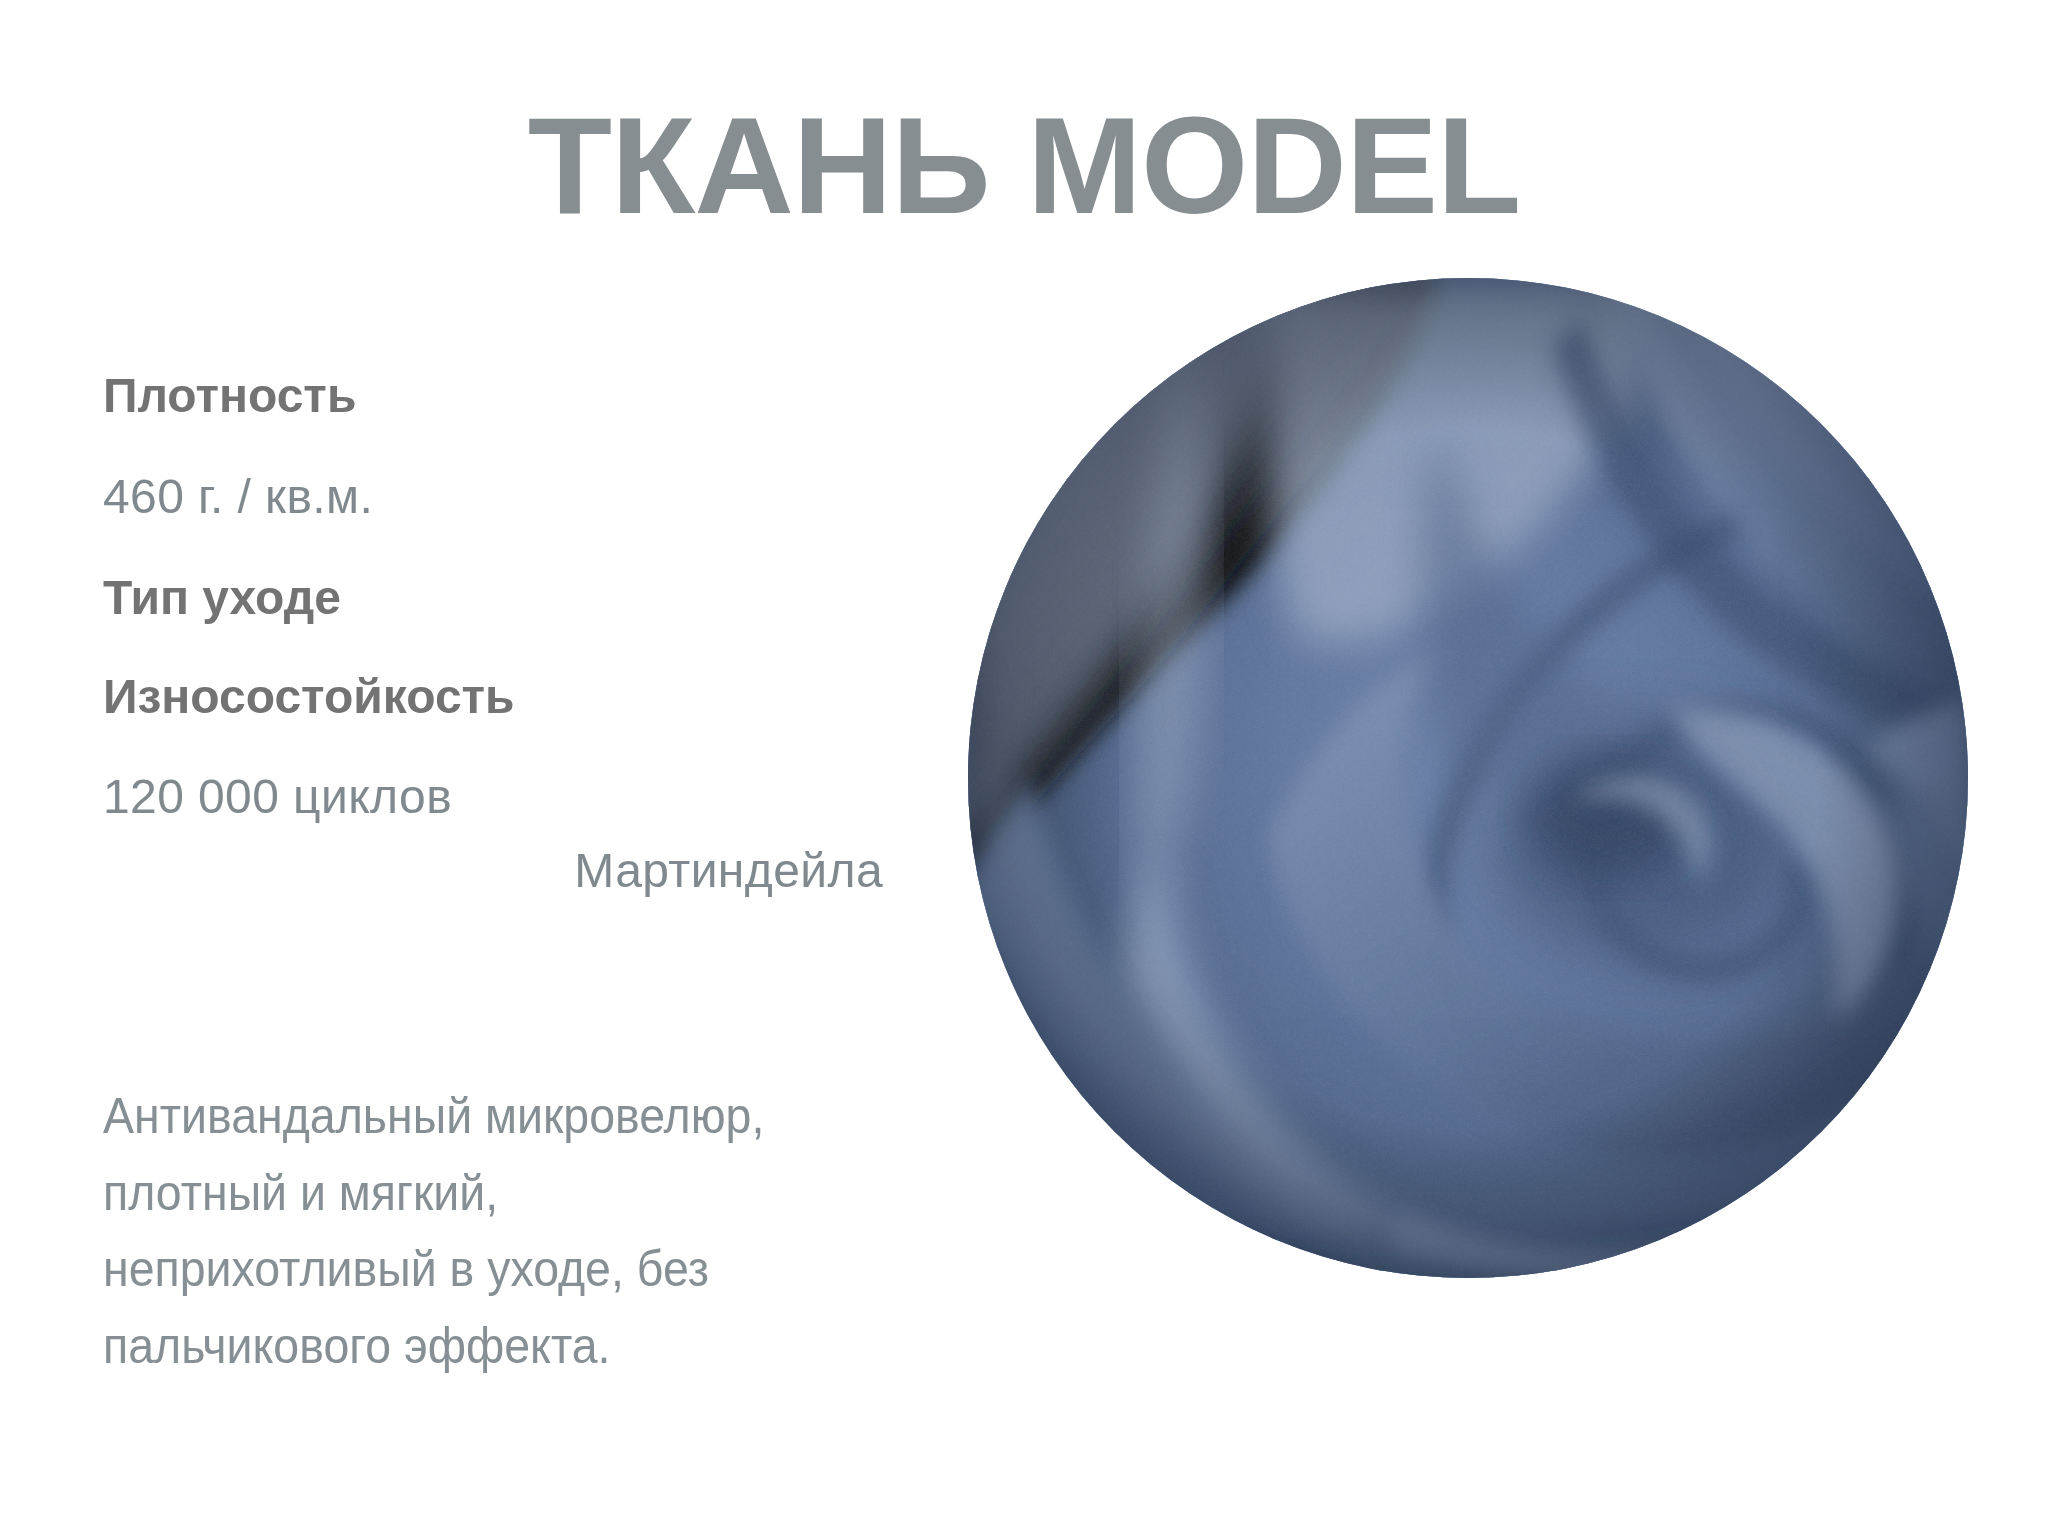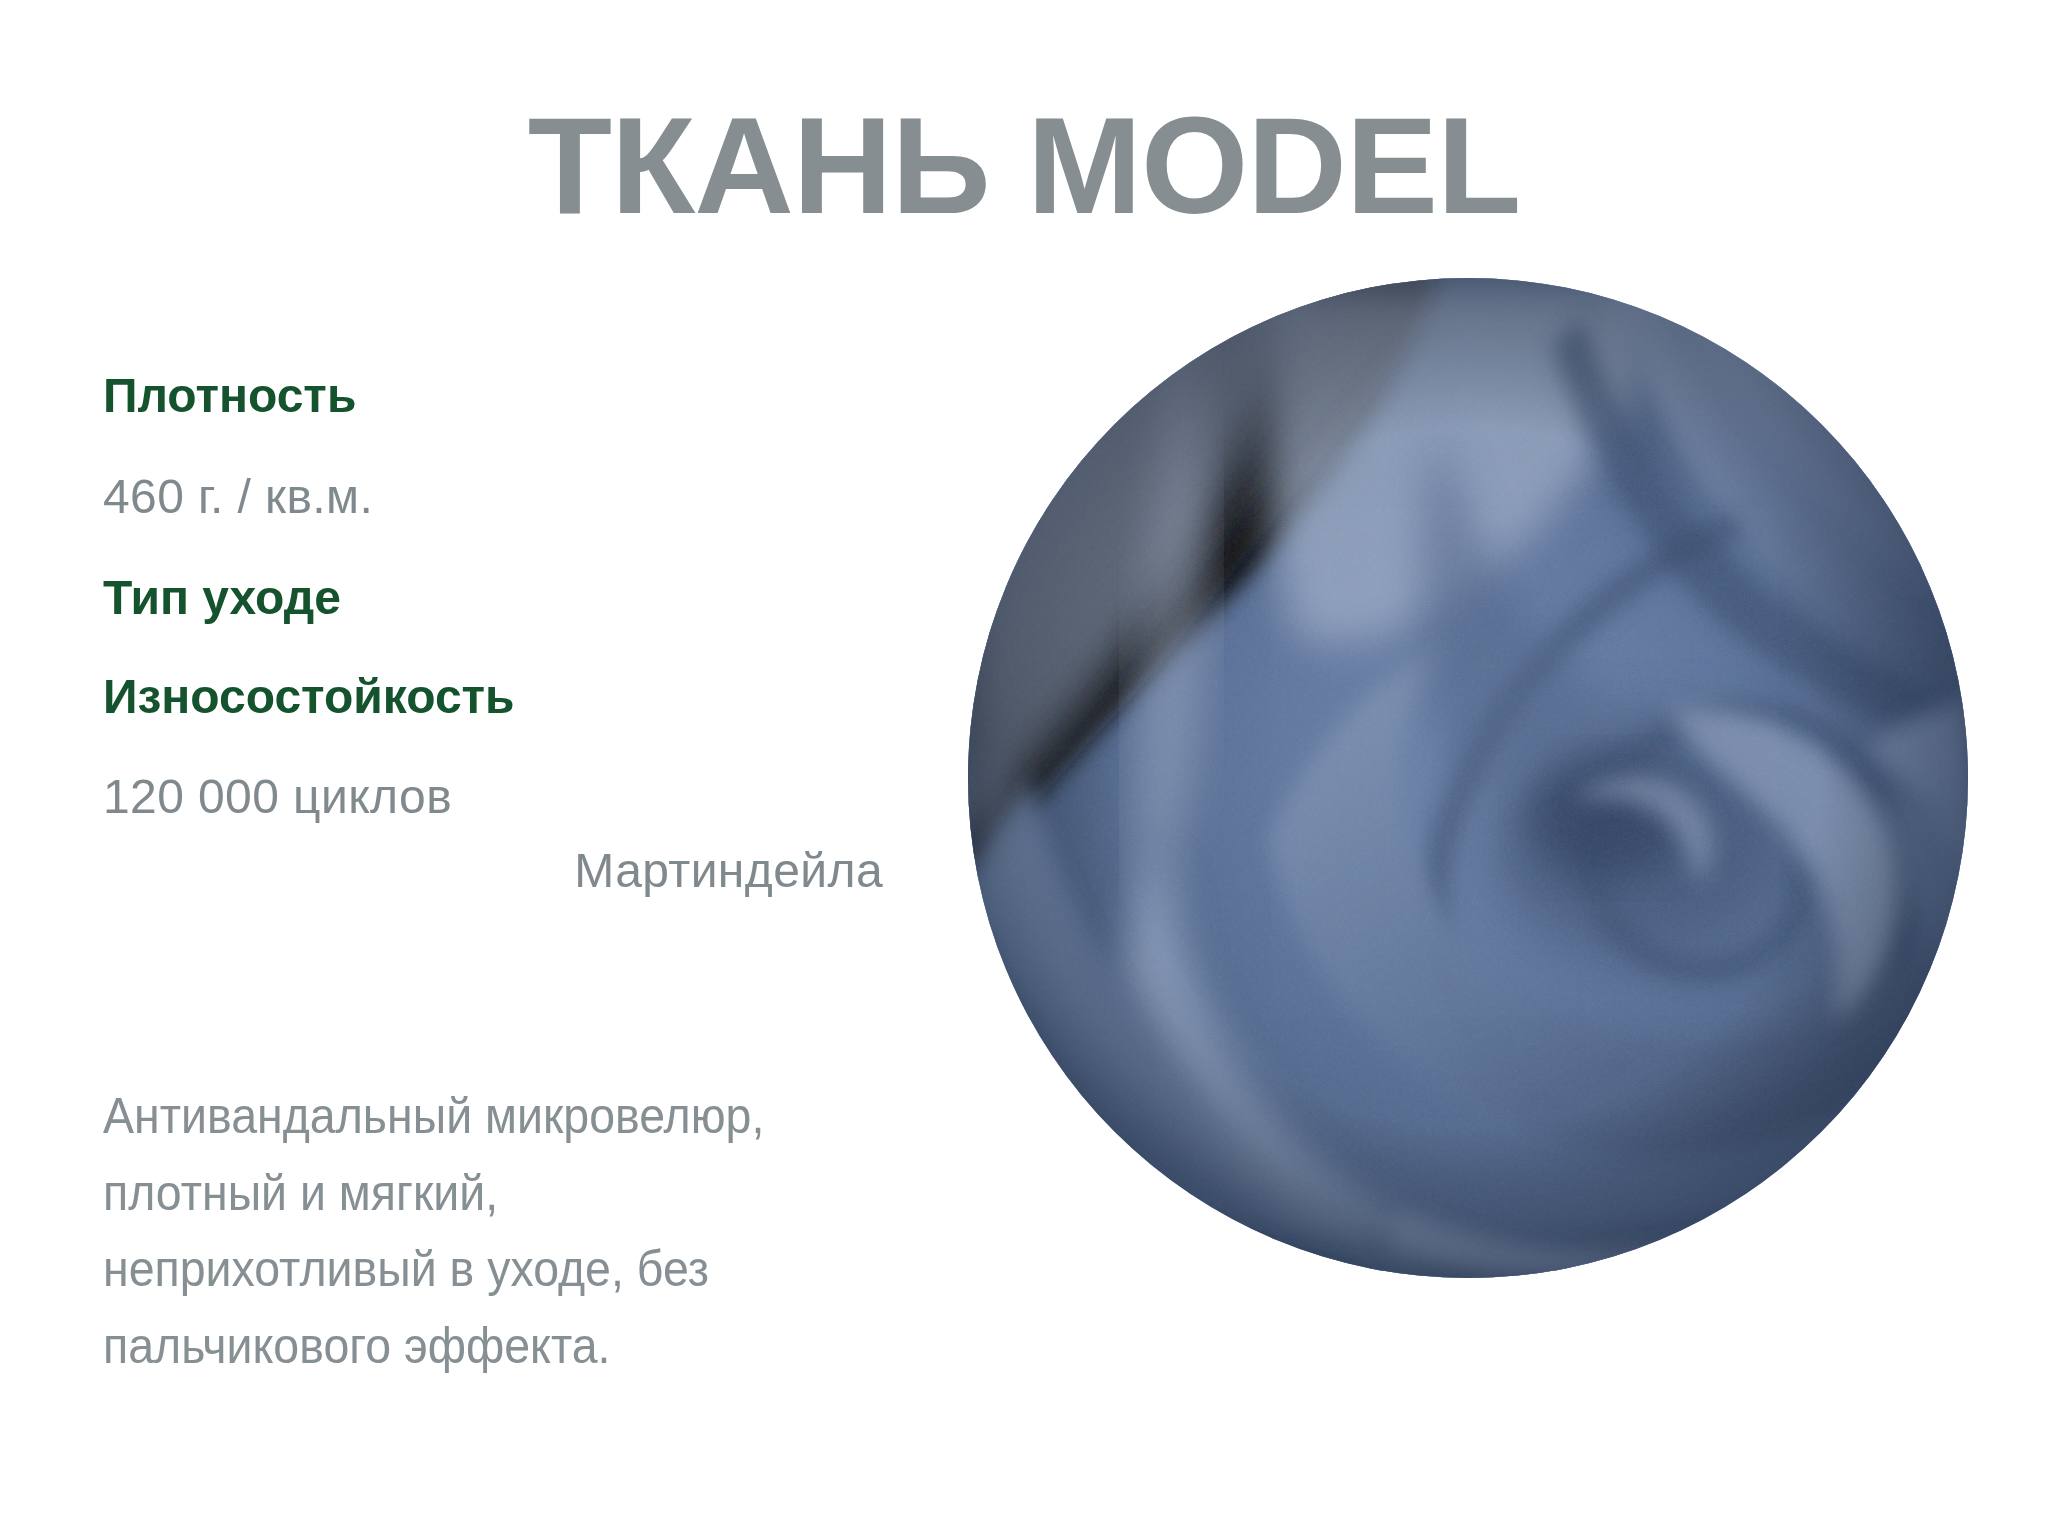--- a/index.html
+++ b/index.html
@@ -46,21 +46,21 @@
 
   .spec-block {
     margin-bottom: 42px;
   }
 
   .spec-label {
     font-family: "Liberation Sans", "DejaVu Sans", sans-serif;
     font-weight: 700;
     font-size: 48px;
     line-height: 1.18;
-    color: #14532d;
+    color: #737373;
     letter-spacing: 0px;
   }
 
   .spec-value {
     font-family: "Liberation Sans", "DejaVu Sans", sans-serif;
     font-weight: 400;
     font-size: 48px;
     line-height: 1.32;
     color: #808a8e;
     letter-spacing: 0.4px;

